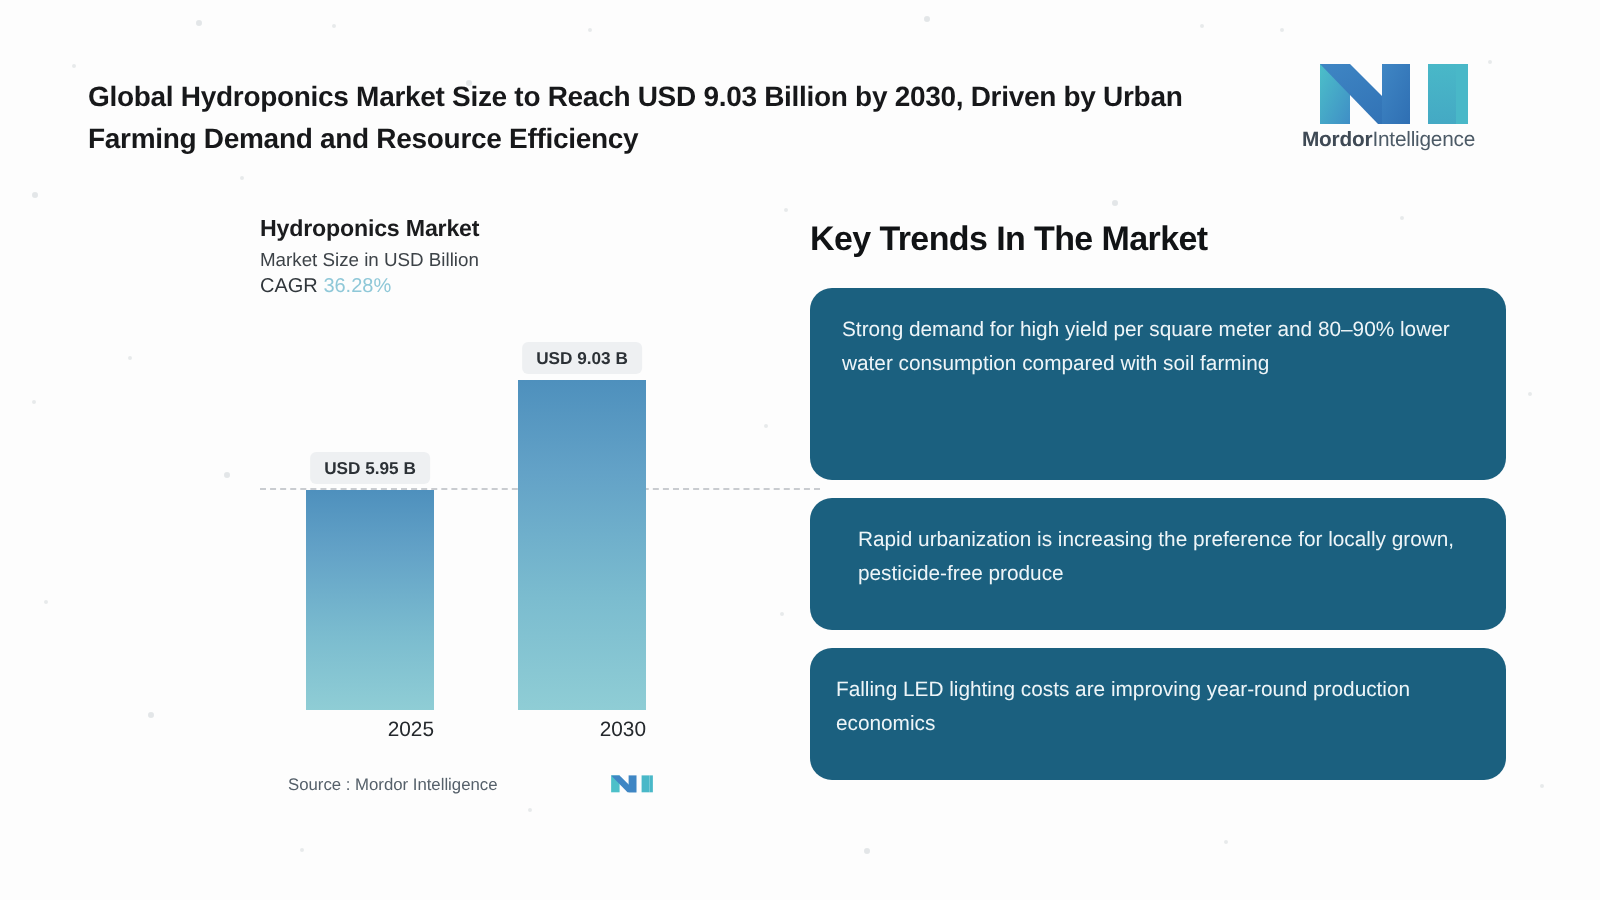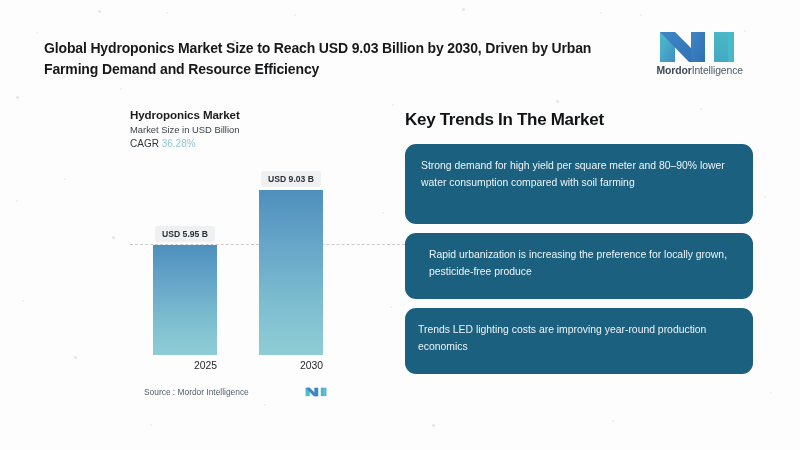--- a/index.html
+++ b/index.html
@@ -56,21 +56,21 @@
     height: 52px;
   }
   #brand-logo .mark {
     width: 78px;
     height: 33px;
     margin: 0 auto;
     display: block;
   }
   #brand-logo .wordmark {
     margin-top: 3px;
-    text-align: right;
+    text-align: left;
     font-size: 10.4px;
     color: #3f4a55;
     letter-spacing: -0.1px;
     white-space: nowrap;
   }
   #brand-logo .wordmark b { font-weight: bold; }
   #brand-logo .wordmark span { font-weight: normal; color: #4c5a66; }
 
   
   #chart-panel {
@@ -192,21 +192,21 @@
   .trend-card {
     background: #1b607f;
     border-radius: 11px;
     color: #eef5f8;
     font-size: 10.4px;
     line-height: 1.62;
     padding: 14px 16px 15px 13px;
     margin-bottom: 9px;
     box-sizing: border-box;
   }
-  .trend-card.c1 { height: 80px; padding-left: 16px; }
+  .trend-card.c1 { height: 96px; padding-left: 16px; }
   .trend-card.c2 { height: 66px; padding-left: 24px; }
   .trend-card.c3 { height: 66px; }
 </style>
 </head>
 <body>
 
 <div id="canvas">
 
   <div class="dot" style="left:98px;  top:10px;"></div>
   <div class="dot sm" style="left:294px; top:14px;"></div>
@@ -295,16 +295,16 @@
         <polygon points="70,3 76,3 76,33 70,33" fill="#49b8c8"></polygon>
       </svg>
     </div>
   </div>
 
   <div id="trends-panel">
     <div id="trends-heading">Key Trends In The Market</div>
 
     <div class="trend-card c1">Strong demand for high yield per square meter and 80–90% lower water consumption compared with soil farming</div>
     <div class="trend-card c2">Rapid urbanization is increasing the preference for locally grown, pesticide-free produce</div>
-    <div class="trend-card c3">Trends LED lighting costs are improving year-round production economics</div>
+    <div class="trend-card c3">Falling LED lighting costs are improving year-round production economics</div>
   </div>
 
 </div>
 
 </body></html>

